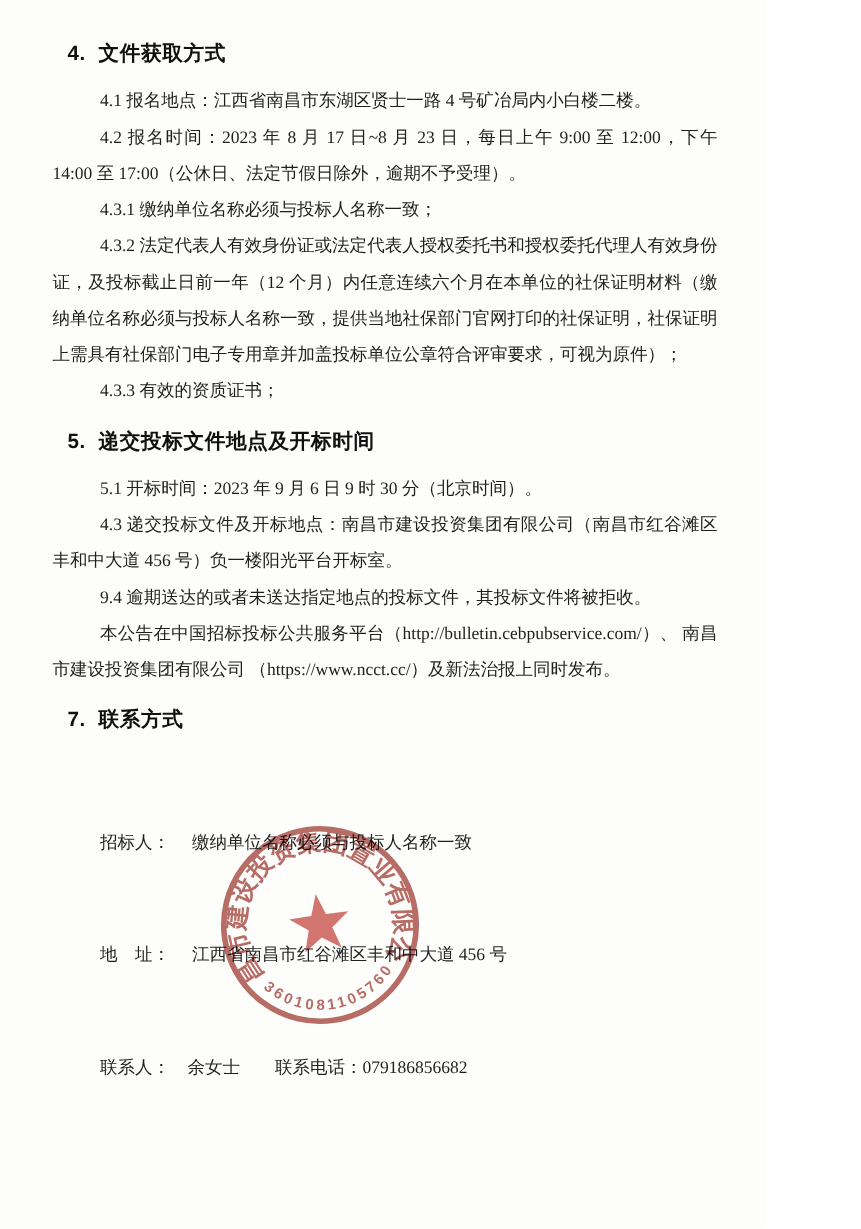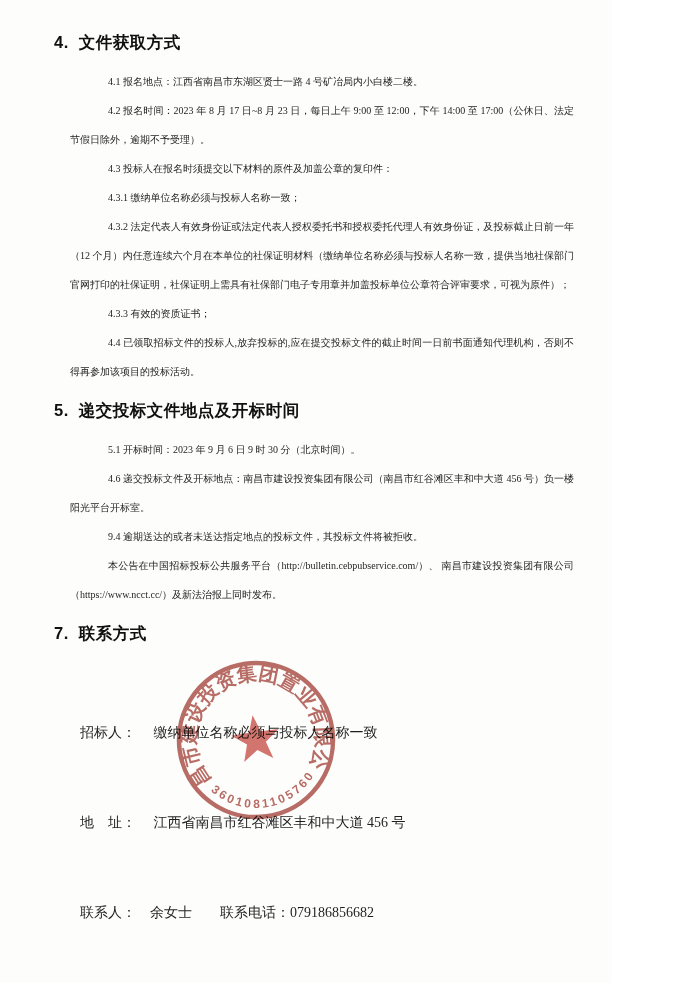--- a/index.html
+++ b/index.html
@@ -17,26 +17,25 @@
     font-family:"Liberation Sans", sans-serif;
     font-weight:700;
     font-size:16.5px;
     color:#101010;
     margin:14px 0 13px 12px;
     letter-spacing:.5px;
   }
   .heading:first-child { margin-top:2px; }
   .heading .num { margin-right:10px; }
   .para {
-    font-size:10px;
+    font-size:14px;
     line-height:29px;
     text-align:justify;
     text-indent:38px;
     color:#1e1e1e;
-    margin-left:28px;
   }
   .contact-block {
     margin-left:38px;
     font-size:14px;
     line-height:30px;
     white-space:pre-wrap;
   }
   .seal {
     position:absolute;
     mix-blend-mode:multiply;
@@ -63,31 +62,29 @@
 </head>
 <body>
 
 <div class="page">
 
   <div class="heading">
     <span class="num">4.</span><span>文件获取方式</span>
   </div>
   <div class="para">4.1 报名地点：江西省南昌市东湖区贤士一路 4 号矿冶局内小白楼二楼。</div>
   <div class="para">4.2 报名时间：2023 年 8 月 17 日~8 月 23 日，每日上午 9:00 至 12:00，下午 14:00 至 17:00（公休日、法定节假日除外，逾期不予受理）。</div>
-  <div class="para">4.3 投标人在报名时须提交以下材料的原件及加盖公章的复印件：</div>
   <div class="para">4.3.1 缴纳单位名称必须与投标人名称一致；</div>
   <div class="para">4.3.2 法定代表人有效身份证或法定代表人授权委托书和授权委托代理人有效身份证，及投标截止日前一年（12 个月）内任意连续六个月在本单位的社保证明材料（缴纳单位名称必须与投标人名称一致，提供当地社保部门官网打印的社保证明，社保证明上需具有社保部门电子专用章并加盖投标单位公章符合评审要求，可视为原件）；</div>
   <div class="para">4.3.3 有效的资质证书；</div>
-  <div class="para">4.4 已领取招标文件的投标人,放弃投标的,应在提交投标文件的截止时间一日前书面通知代理机构，否则不得再参加该项目的投标活动。</div>
 
   <div class="heading">
     <span class="num">5.</span><span>递交投标文件地点及开标时间</span>
   </div>
   <div class="para">5.1 开标时间：2023 年 9 月 6 日 9 时 30 分（北京时间）。</div>
-  <div class="para">4.6 递交投标文件及开标地点：南昌市建设投资集团有限公司（南昌市红谷滩区丰和中大道 456 号）负一楼阳光平台开标室。</div>
+  <div class="para">4.3 递交投标文件及开标地点：南昌市建设投资集团有限公司（南昌市红谷滩区丰和中大道 456 号）负一楼阳光平台开标室。</div>
   <div class="para">9.4 逾期送达的或者未送达指定地点的投标文件，其投标文件将被拒收。</div>
 
   <div class="para">本公告在中国招标投标公共服务平台（http://bulletin.cebpubservice.com/）、 南昌市建设投资集团有限公司 （https://www.ncct.cc/）及新法治报上同时发布。</div>
 
   <div class="heading">
     <span class="num">7.</span><span>联系方式</span>
   </div>
 
   <div class="contact-block">
     <div>招标人：　 缴纳单位名称必须与投标人名称一致</div>

